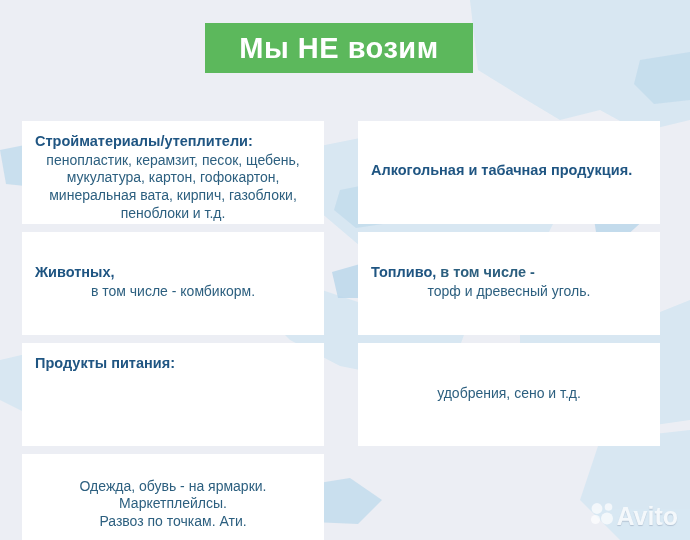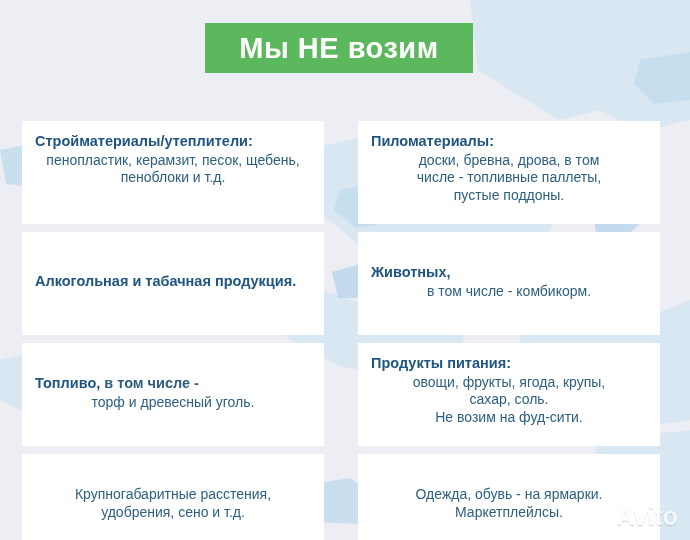--- a/index.html
+++ b/index.html
@@ -171,32 +171,26 @@
   <div class="title-banner">
     <span class="title-text">Мы НЕ возим</span>
   </div>
 
   <div class="grid">
 
     <div class="card">
       <p class="card-heading">Стройматериалы/утеплители:</p>
       <p class="card-body">
         <span class="line">пенопластик, керамзит, песок, щебень,</span>
+        <span class="line">мукулатура, картон, гофокартон,</span>
+        <span class="line">минеральная вата, кирпич, газоблоки,</span>
         <span class="line">пеноблоки и т.д.</span>
       </p>
     </div>
 
-    <div class="card">
-      <p class="card-heading">Пиломатериалы:</p>
-      <p class="card-body">
-        <span class="line">доски, бревна, дрова, в том</span>
-        <span class="line">числе - топливные паллеты,</span>
-        <span class="line">пустые поддоны.</span>
-      </p>
-    </div>
 
     <div class="card v-center">
       <p class="card-heading">
         <span class="line">Алкогольная и табачная</span>
         <span class="line">продукция.</span>
       </p>
     </div>
 
     <div class="card v-center">
       <p class="card-heading">Животных,</p>
@@ -209,38 +203,33 @@
       <p class="card-heading">
         <span class="inline-lead">Топливо,</span><span class="inline-rest"> в том числе -</span>
       </p>
       <p class="card-body">
         <span class="line">торф и древесный уголь.</span>
       </p>
     </div>
 
     <div class="card">
       <p class="card-heading">Продукты питания:</p>
-      <p class="card-body">
-        <span class="line">овощи, фрукты, ягода, крупы,</span>
-        <span class="line">сахар, соль.</span>
-        <span class="line">Не возим на фуд-сити.</span>
-      </p>
-    </div>
-
-    <div class="card v-center">
-      <p class="card-body">
-        <span class="line">Крупногабаритные расстения,</span>
+    </div>
+
+    <div class="card v-center">
+      <p class="card-body">
         <span class="line">удобрения, сено и т.д.</span>
       </p>
     </div>
 
     <div class="card v-center">
       <p class="card-body">
         <span class="line">Одежда, обувь - на ярмарки.</span>
         <span class="line">Маркетплейлсы.</span>
+        <span class="line">Развоз по точкам. Ати.</span>
       </p>
     </div>
 
   </div>
 
   <div class="watermark">
     <span class="wm-mark">
       <svg width="26" height="24" viewBox="0 0 26 24" xmlns="http://www.w3.org/2000/svg" aria-hidden="true">
         <circle cx="7" cy="6.5" r="5.4" fill="#ffffff" opacity="0.95"></circle>
         <circle cx="18.5" cy="5" r="3.8" fill="#ffffff" opacity="0.95"></circle>

